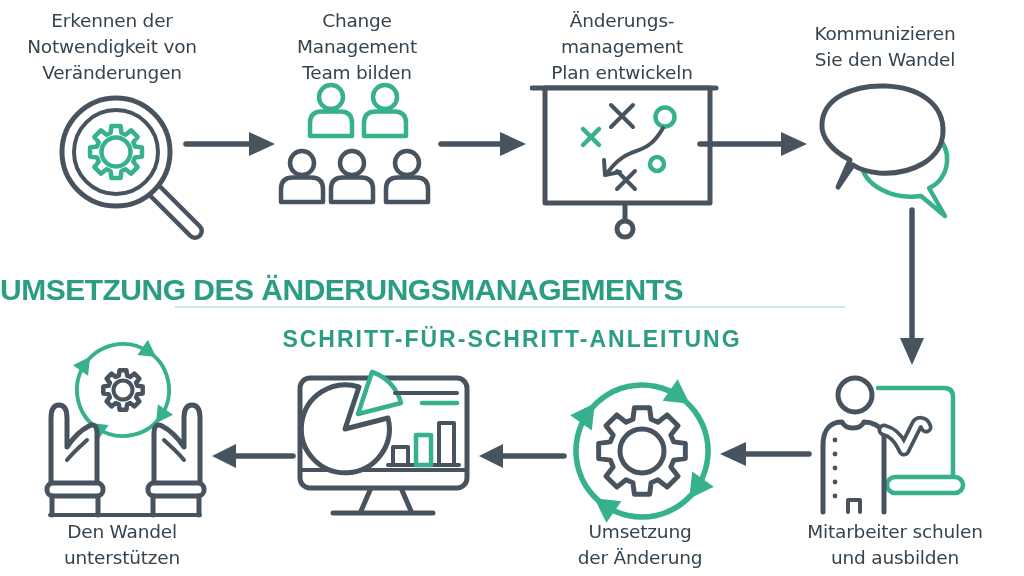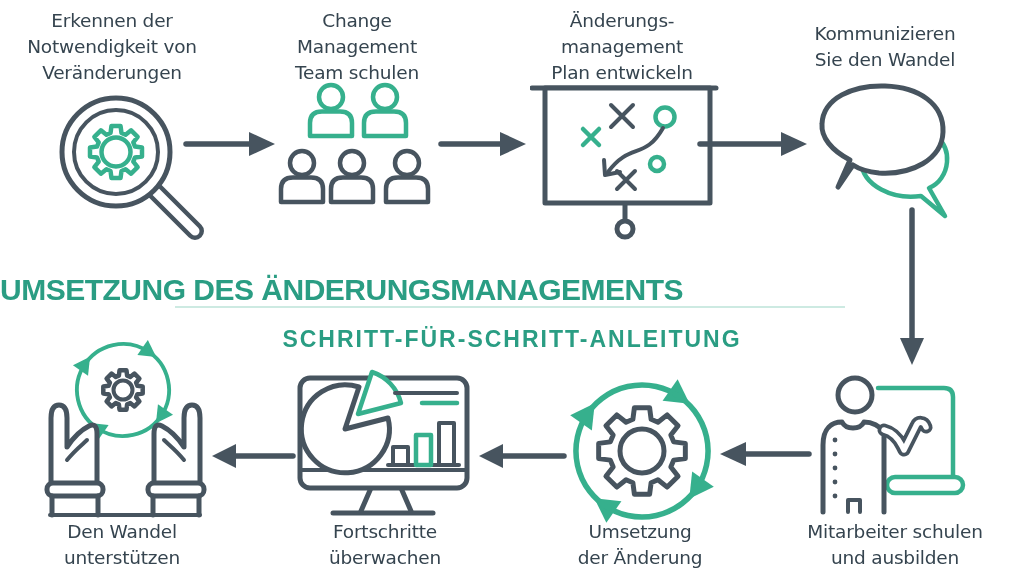--- a/index.html
+++ b/index.html
@@ -38,21 +38,21 @@
         <path d="M-21,39 L-21,26 Q-21,14.5 -9,14.5 L9,14.5 Q21,14.5 21,26 L21,39 Z"></path>
       </g>
     </defs>
   </svg>
 
   <div class="lbl" style="left:-18px;top:8px;">Erkennen der
 Notwendigkeit von
 Veränderungen</div>
   <div class="lbl" style="left:227px;top:8px;">Change
 Management
-Team schulen</div>
+Team bilden</div>
   <div class="lbl" style="left:492px;top:8px;text-align:center;">Änderungs-
 management
 Plan entwickeln</div>
   <div class="lbl" style="left:755px;top:21px;">Kommunizieren
 Sie den Wandel</div>
 
   <div class="ttl">UMSETZUNG DES ÄNDERUNGSMANAGEMENTS</div>
   <div class="divider"></div>
   <div class="sub">SCHRITT-FÜR-SCHRITT-ANLEITUNG</div>
 
@@ -179,20 +179,18 @@
     <line class="ln" x1="87" y1="15" x2="26" y2="15" style="stroke-width:5.5"></line>
       <polygon class="df" points="26,3 2,15 26,27"></polygon>
   </svg>
   <svg class="ic" style="left:210px;top:441px;" width="86" height="30" viewBox="0 0 86 30">
     <line class="ln" x1="83" y1="15" x2="26" y2="15" style="stroke-width:5.5"></line>
       <polygon class="df" points="26,3 2,15 26,27"></polygon>
   </svg>
 
   <div class="lbl" style="left:-8px;top:519px;">Den Wandel
 unterstützen</div>
-  <div class="lbl" style="left:255px;top:519px;">Fortschritte
-überwachen</div>
   <div class="lbl" style="left:765px;top:519px;">Mitarbeiter schulen
 und ausbilden</div>
   <div class="lbl" style="left:510px;top:519px;">Umsetzung
 der Änderung</div>
 
 </div>
 
 </body></html>

